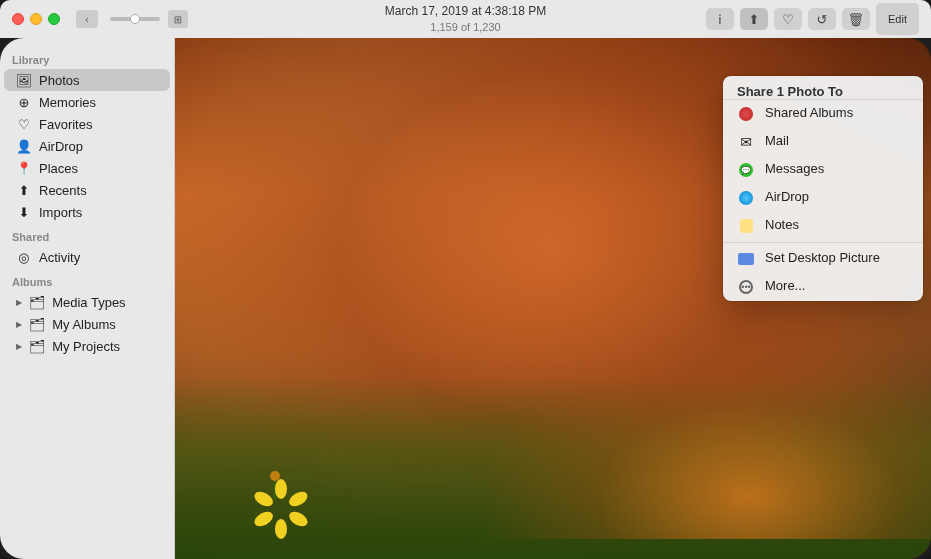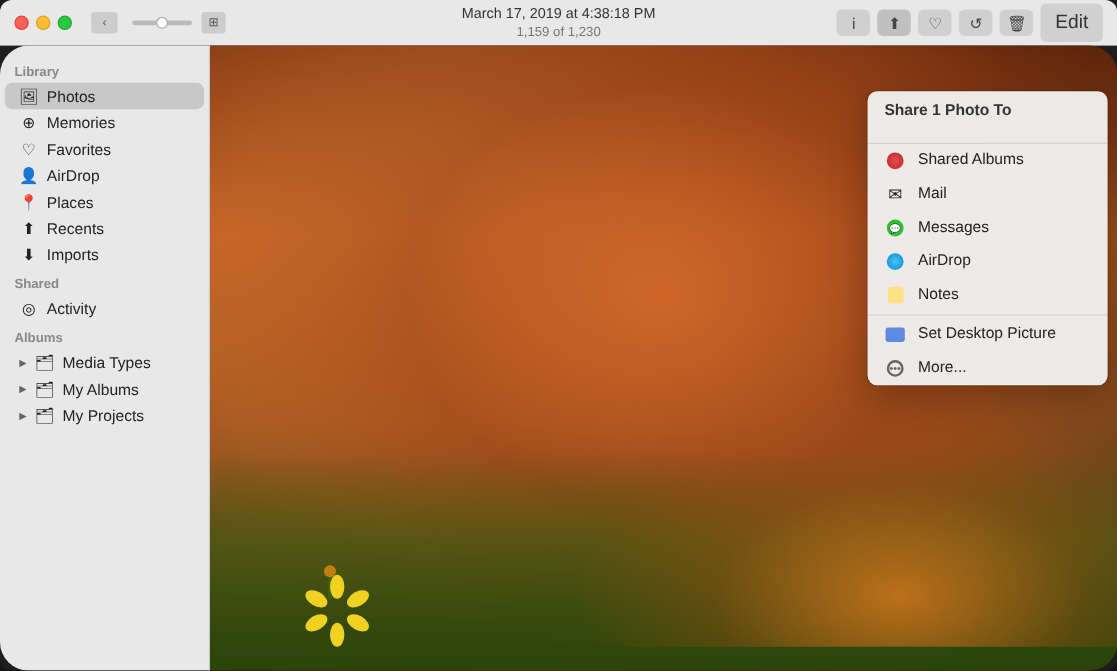--- a/index.html
+++ b/index.html
@@ -134,21 +134,21 @@
     }
 
     .action-btn.active {
       background: #c0c0c0;
     }
 
     .edit-btn {
       padding: 16px 12px;
       background: #d0d0d0;
       border-radius: 5px;
-      font-size: 16px;
+      font-size: 11px;
       font-weight: 500;
       color: #333;
       cursor: pointer;
       height: 22px;
       display: flex;
       align-items: center;
     }
 
     
     .app-body {
@@ -332,21 +332,21 @@
       right: 8px;
       width: 200px;
       background: rgba(240, 240, 240, 0.97);
       border-radius: 8px;
       box-shadow: 0 8px 30px rgba(0,0,0,0.25), 0 0 0 1px rgba(0,0,0,0.1);
       overflow: hidden;
       z-index: 100;
     }
 
     .dropdown-header {
-      padding: 8px 14px 20px 14px;
+      padding: 8px 14px 0 14px;
       font-size: 13px;
       font-weight: 600;
       color: #333;
       border-bottom: 1px solid rgba(0,0,0,0.1);
     }
 
     .dropdown-item {
       display: flex;
       align-items: flex-start;
       gap: 10px;

